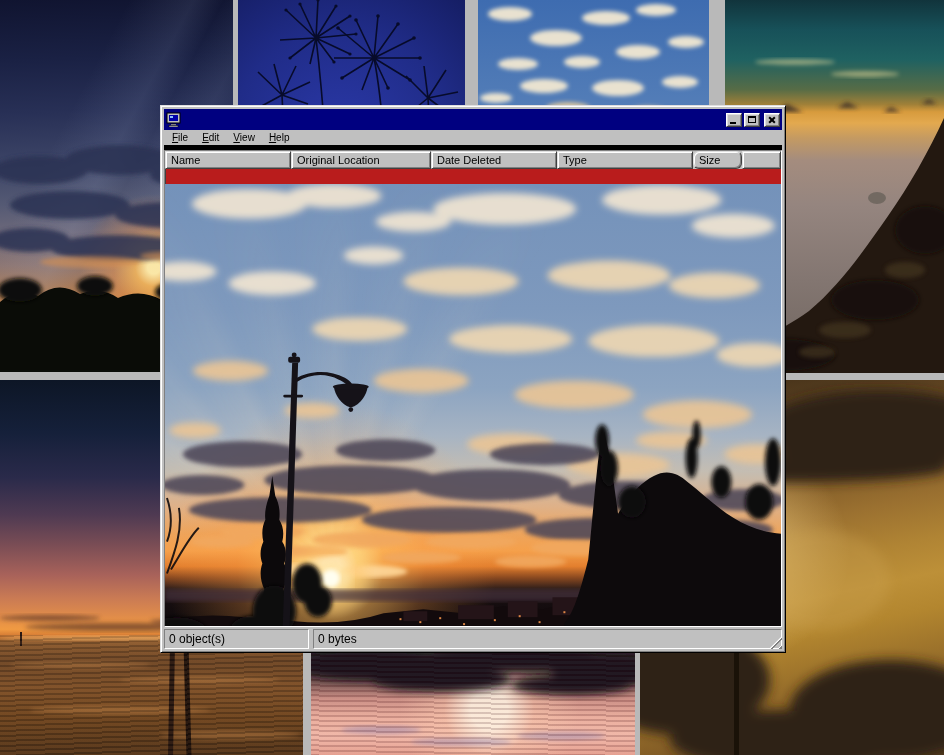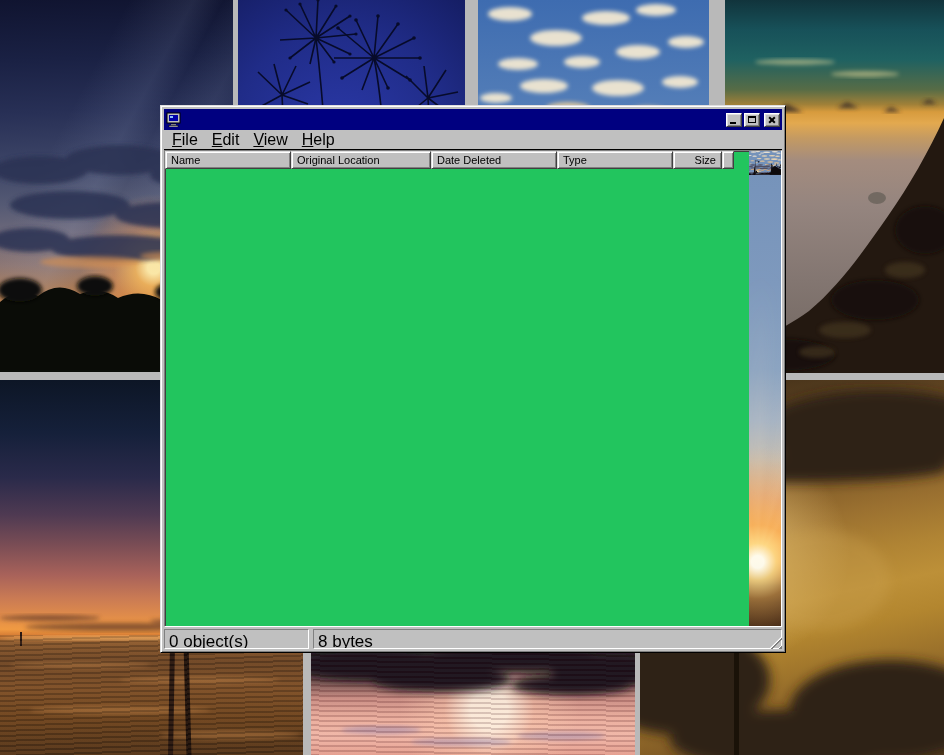--- a/index.html
+++ b/index.html
@@ -72,34 +72,34 @@
   .ctl-btn.close{margin-left:2px;}
   .ic-min{position:absolute;left:3px;bottom:2px;width:6px;height:2px;background:#000;}
   .ic-max{position:absolute;left:3px;top:2px;width:8px;height:7px;
     border:1px solid #000;border-top-width:2px;}
   .ic-x::before,.ic-x::after{content:"";position:absolute;left:3px;top:5px;width:8px;height:2px;
     background:#000;}
   .ic-x::before{transform:rotate(45deg);}
   .ic-x::after{transform:rotate(-45deg);}
 
   .menubar{height:20px;flex:0 0 20px;display:flex;align-items:center;
-    font-size:16px;color:#000;padding-left:1px;border-bottom:1px solid #000000;}
+    font-size:10px;color:#000;padding-left:1px;border-bottom:5px solid #000000;}
   .menu-item{padding:2px 7px;cursor:default;}
   .menu-item u{text-decoration:underline;}
 
-  .listview{flex:1;display:flex;flex-direction:row;min-height:0;
+  .listview{flex:1;display:flex;flex-direction:column;min-height:0;
     border:1px solid;border-color:#808080 #fff #fff #808080;
-    box-shadow:inset 1px 1px 0 #404040;background:#22c55e;gap:15px;}
+    box-shadow:inset 1px 1px 0 #404040;background:#b91c1c;gap:15px;}
   .hdr-row{height:18px;flex:0 0 18px;display:flex;background:#c0c0c0;}
   .hdr{height:18px;background:#c0c0c0;font-size:11px;color:#000;
     padding:2px 5px 0 5px;white-space:nowrap;overflow:hidden;
     border:1px solid;border-color:#dfdfdf #404040 #404040 #dfdfdf;
     box-shadow:inset 1px 1px 0 #fff,inset -1px -1px 0 #808080;cursor:default;}
   .hdr.c1{width:126px;} .hdr.c2{width:140px;} .hdr.c3{width:126px;}
-  .hdr.c4{width:116px;} .hdr.c5{width:49px;text-align:right;} .hdr.c6{flex:1;}
+  .hdr.c4{width:136px;} .hdr.c5{width:49px;border-radius:6px;} .hdr.c6{flex:1;}
 
   .client{flex:1;position:relative;overflow:hidden;
     background:linear-gradient(180deg,#7492ba 0%,#7e99bd 28%,#8ca4c1 46%,#a7b4c3 57%,
       #c4bdb2 65%,#dfb188 73%,#eda45c 79%,#f5a04b 83%,#e37f2e 86.5%,#8c4a20 89%,
       #33201a 91.5%,#150d0f 95%,#0c080a 100%);}
   .client .rays{position:absolute;inset:0;background:
     conic-gradient(from 300deg at 27% 86.5%,
       rgba(255,235,205,0) 0deg,rgba(255,235,205,.14) 7deg,rgba(255,235,205,0) 11deg,
       rgba(255,235,205,.10) 19deg,rgba(255,235,205,0) 23deg,
       rgba(255,235,205,.13) 33deg,rgba(255,235,205,0) 38deg,
@@ -110,21 +110,21 @@
     -webkit-mask-image:radial-gradient(circle at 27% 86.5%,#000 0%,rgba(0,0,0,.5) 40%,transparent 72%);
     mask-image:radial-gradient(circle at 27% 86.5%,#000 0%,rgba(0,0,0,.5) 40%,transparent 72%);}
   .client .sunglow{position:absolute;inset:0;background:
     radial-gradient(circle at 27% 86.5%,rgba(255,255,242,.96) 0 1.5%,rgba(255,224,140,.85) 4.5%,
       rgba(255,186,90,.55) 9%,rgba(255,160,70,.28) 16%,rgba(255,150,70,0) 28%);}
   .client svg{position:absolute;inset:0;}
 
   .statusbar{height:20px;flex:0 0 20px;margin-top:2px;display:flex;gap:4px;
     position:relative;align-items:stretch;}
   .status-panel{border:1px solid;border-color:#808080 #fff #fff #808080;
-    font-size:17px;color:#000;padding:2px 4px 0 4px;white-space:nowrap;overflow:hidden;}
+    font-size:12px;color:#000;padding:2px 4px 0 4px;white-space:nowrap;overflow:hidden;}
   .status-panel.p1{width:145px;flex:0 0 145px;}
   .status-panel.p2{flex:1;}
   .grip{position:absolute;right:0;bottom:0;width:13px;height:13px;cursor:nwse-resize;
     background:repeating-linear-gradient(135deg,rgba(0,0,0,0) 0 3px,#fff 3px 4px,#808080 4px 6px);
     clip-path:polygon(100% 0,100% 100%,0 100%);}
 </style>
 </head>
 <body>
 
 <div class="tile" id="tile-topleft">
@@ -504,16 +504,16 @@
           <path d="M170,204 L204,204 C203,212 197,222 187,225 C177,222 171,212 170,204 Z"></path>
           <ellipse cx="187" cy="204" rx="18" ry="3.2"></ellipse>
           <circle cx="187" cy="227" r="2.4"></circle>
         </g>
       </svg>
     </div>
   </div>
 
   <div class="statusbar">
     <div class="status-panel p1">0 object(s)</div>
-    <div class="status-panel p2">8 bytes</div>
+    <div class="status-panel p2">0 bytes</div>
     <div class="grip"></div>
   </div>
 </div>
 
 </body></html>

